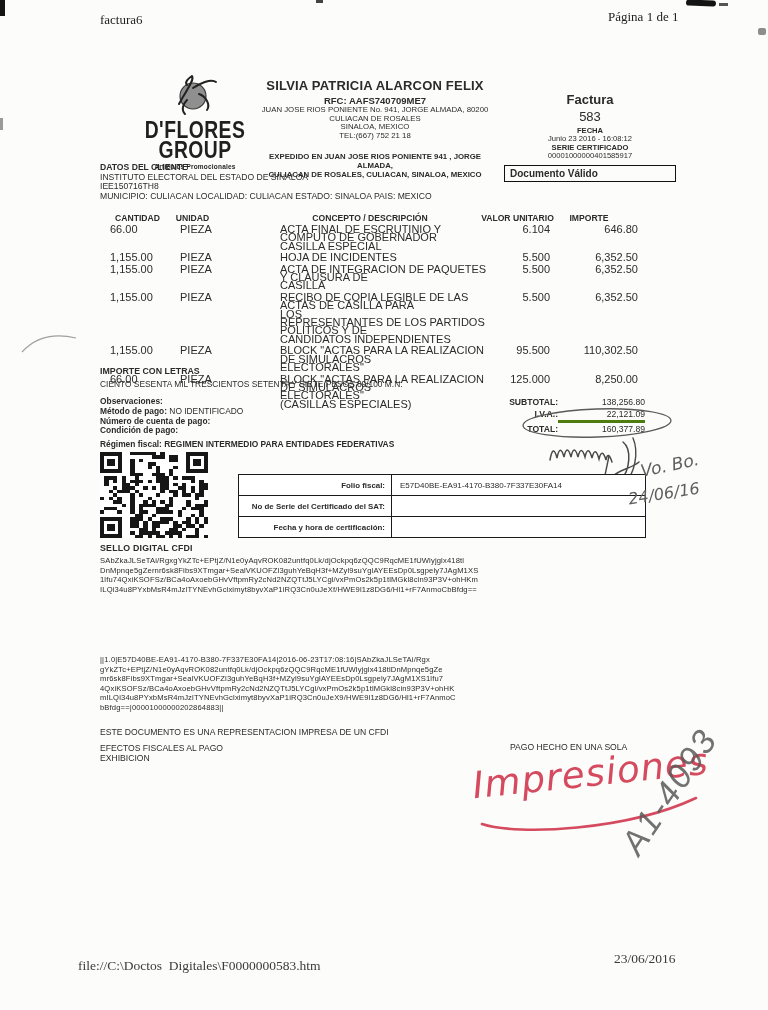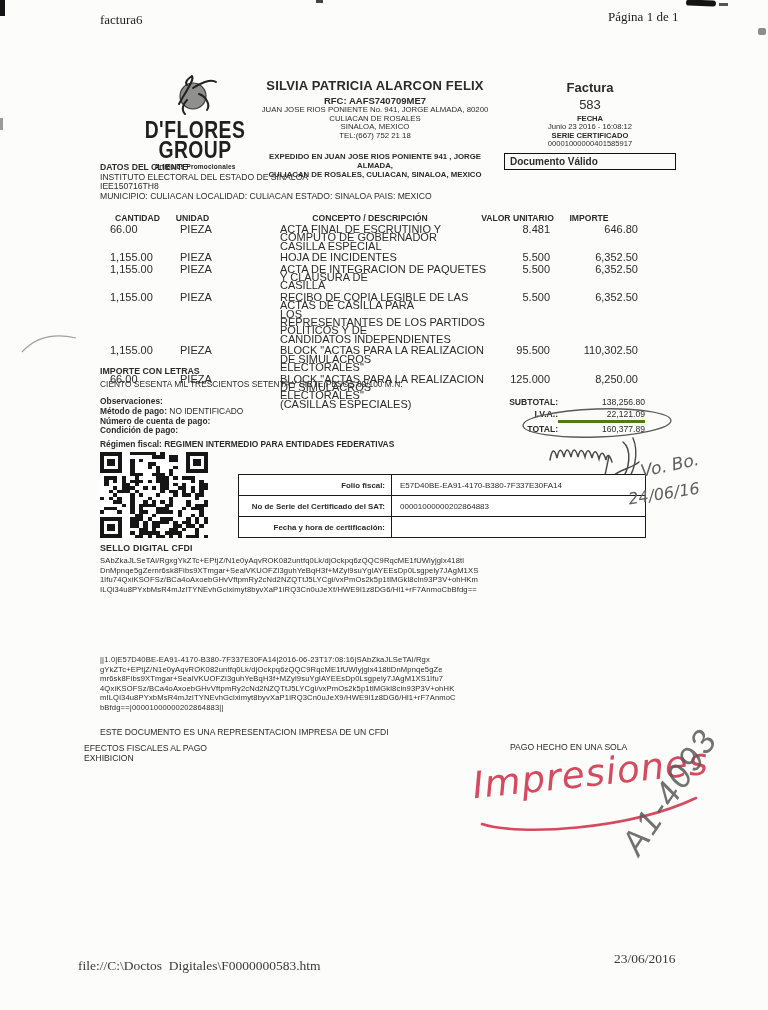--- a/index.html
+++ b/index.html
@@ -19,21 +19,21 @@
 
   
   .issuer{left:252px;top:78px;width:246px;text-align:center;}
   .issuer-name{font-size:13px;font-weight:bold;letter-spacing:.2px;}
   .issuer-rfc{font-size:9.5px;font-weight:bold;margin-top:2px;}
   .issuer-line{font-size:7.8px;line-height:8.6px;}
   .issuer-exp{font-size:7.8px;font-weight:bold;line-height:8.8px;margin-top:13px;}
 
   
   .invbox{left:504px;top:80px;width:172px;text-align:center;}
-  .inv-title{font-size:13px;font-weight:bold;}
+  .inv-title{font-size:13px;font-weight:bold;margin-top:12px;}
   .inv-num{font-size:13px;margin-top:2px;}
   .inv-sm{font-size:7.6px;line-height:8.4px;}
   .valid-box{border:1.3px solid #111;margin-top:4px;padding:2px 5px;text-align:left;
              font-size:10px;font-weight:bold;}
 
   
   .client{left:100px;top:163px;width:430px;font-size:8.6px;line-height:9.6px;}
   .client .h{font-weight:bold;}
 
   
@@ -159,21 +159,21 @@
   <div class="abs th" style="left:268px;top:213px;width:204px;">CONCEPTO / DESCRIPCIÓN</div>
   <div class="abs th" style="left:470px;top:213px;width:95px;">VALOR UNITARIO</div>
   <div class="abs th" style="left:553px;top:213px;width:72px;">IMPORTE</div>
 
   <div class="abs items">
     <div class="irow">
       <div class="qty">66.00</div>
       <div class="unit">PIEZA</div>
       <div class="desc">ACTA FINAL DE ESCRUTINIO Y COMPUTO DE GOBERNADOR
 CASILLA ESPECIAL</div>
-      <div class="vu">8.481</div>
+      <div class="vu">6.104</div>
       <div class="imp">646.80</div>
     </div>
     <div class="irow">
       <div class="qty">1,155.00</div>
       <div class="unit">PIEZA</div>
       <div class="desc">HOJA DE INCIDENTES</div>
       <div class="vu">5.500</div>
       <div class="imp">6,352.50</div>
     </div>
     <div class="irow">
@@ -477,21 +477,20 @@
       <i style="left:96.00%;top:96.00%;width:4.00%;height:4.00%"></i>
     </div>
 
   <div class="abs ftable">
     <div class="ftr">
       <div class="ftl">Folio fiscal:</div>
       <div class="ftv">E57D40BE-EA91-4170-B380-7F337E30FA14</div>
     </div>
     <div class="ftr">
       <div class="ftl">No de Serie del Certificado del SAT:</div>
-      <div class="ftv">00001000000202864883</div>
     </div>
     <div class="ftr">
       <div class="ftl">Fecha y hora de certificación:</div>
     </div>
   </div>
 
   <div class="abs hand vobo">Vo. Bo.</div>
   <div class="abs hand vobo-date">24/06/16</div>
 
   <div class="abs" style="left:100px;top:543px;">
@@ -504,21 +503,21 @@
   <div class="abs" style="left:100px;top:652px;">
     <div class="seal-b pre">||1.0|E57D40BE-EA91-4170-B380-7F337E30FA14|2016-06-23T17:08:16|SAbZkaJLSeTAi/Rgx
 gYkZTc+EPtjZ/N1e0yAqvROK082untfq0Lk/djOckpq6zQQC9RqcME1fUWlyjglx418tlDnMpnqe5gZe
 mr6sk8Fibs9XTmgar+SealVKUOFZi3guhYeBqH3f+MZyl9suYglAYEEsDp0Lsgpely7JAgM1XS1lfu7
 4QxiKSOFSz/BCa4oAxoebGHvVftpmRy2cNd2NZQTtJ5LYCgl/vxPmOs2k5p1tlMGkl8cin93P3V+ohHK
 mILQi34u8PYxbMsR4mJzlTYNEvhGclximyt8byvXaP1iRQ3Cn0uJeX9/HWE9l1z8DG6/Hl1+rF7AnmoC
 bBfdg==|00001000000202864883||</div>
   </div>
 
   <div class="abs note" style="left:100px;top:727px;">ESTE DOCUMENTO ES UNA REPRESENTACION IMPRESA DE UN CFDI</div>
-  <div class="abs note" style="left:84px;top:744px;line-height:9.6px;">
+  <div class="abs note" style="left:100px;top:744px;line-height:9.6px;">
     <div>EFECTOS FISCALES AL PAGO</div>
     <div>EXHIBICION</div>
   </div>
   <div class="abs note" style="left:510px;top:742px;">PAGO HECHO EN UNA SOLA</div>
 
   <div class="abs red-note">Impresiones</div>
   <svg class="abs" style="left:468px;top:790px;" width="240" height="45">
     <path d="M14,34 C50,46 160,40 228,8" fill="none" stroke="#d54a5e" stroke-width="2.6" stroke-linecap="round"></path>
   </svg>
 

